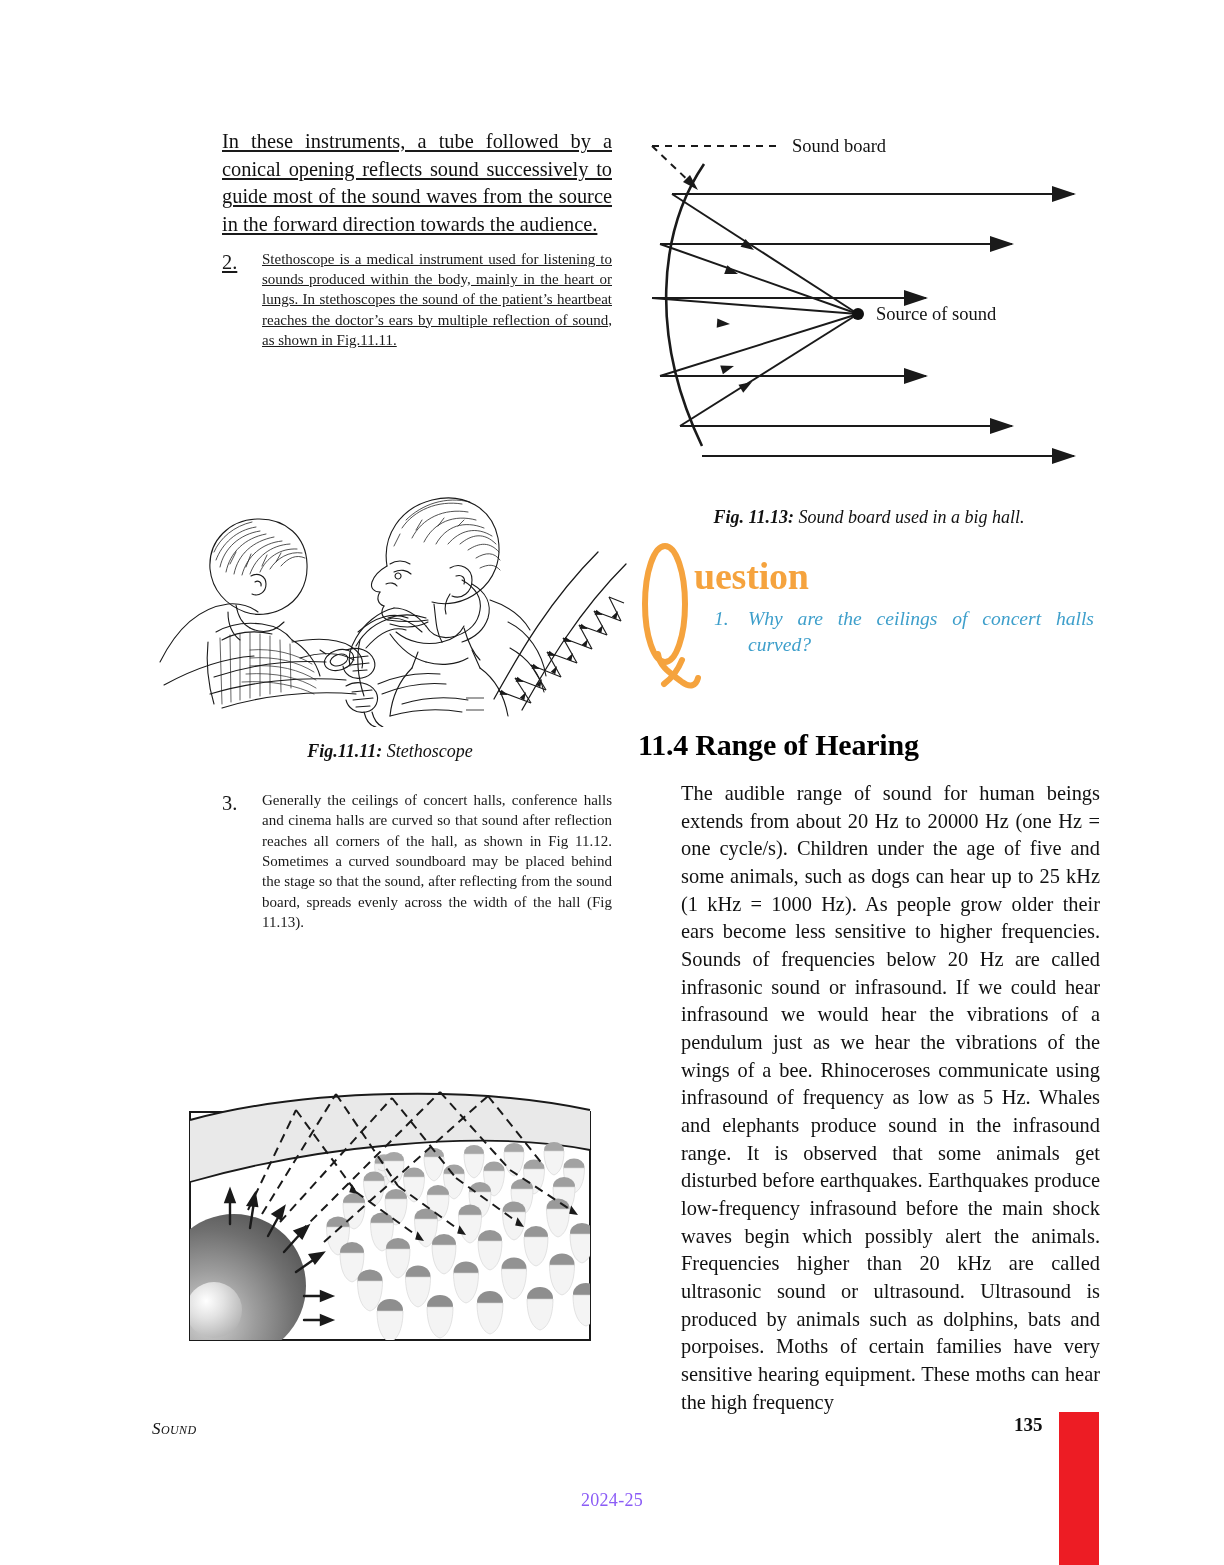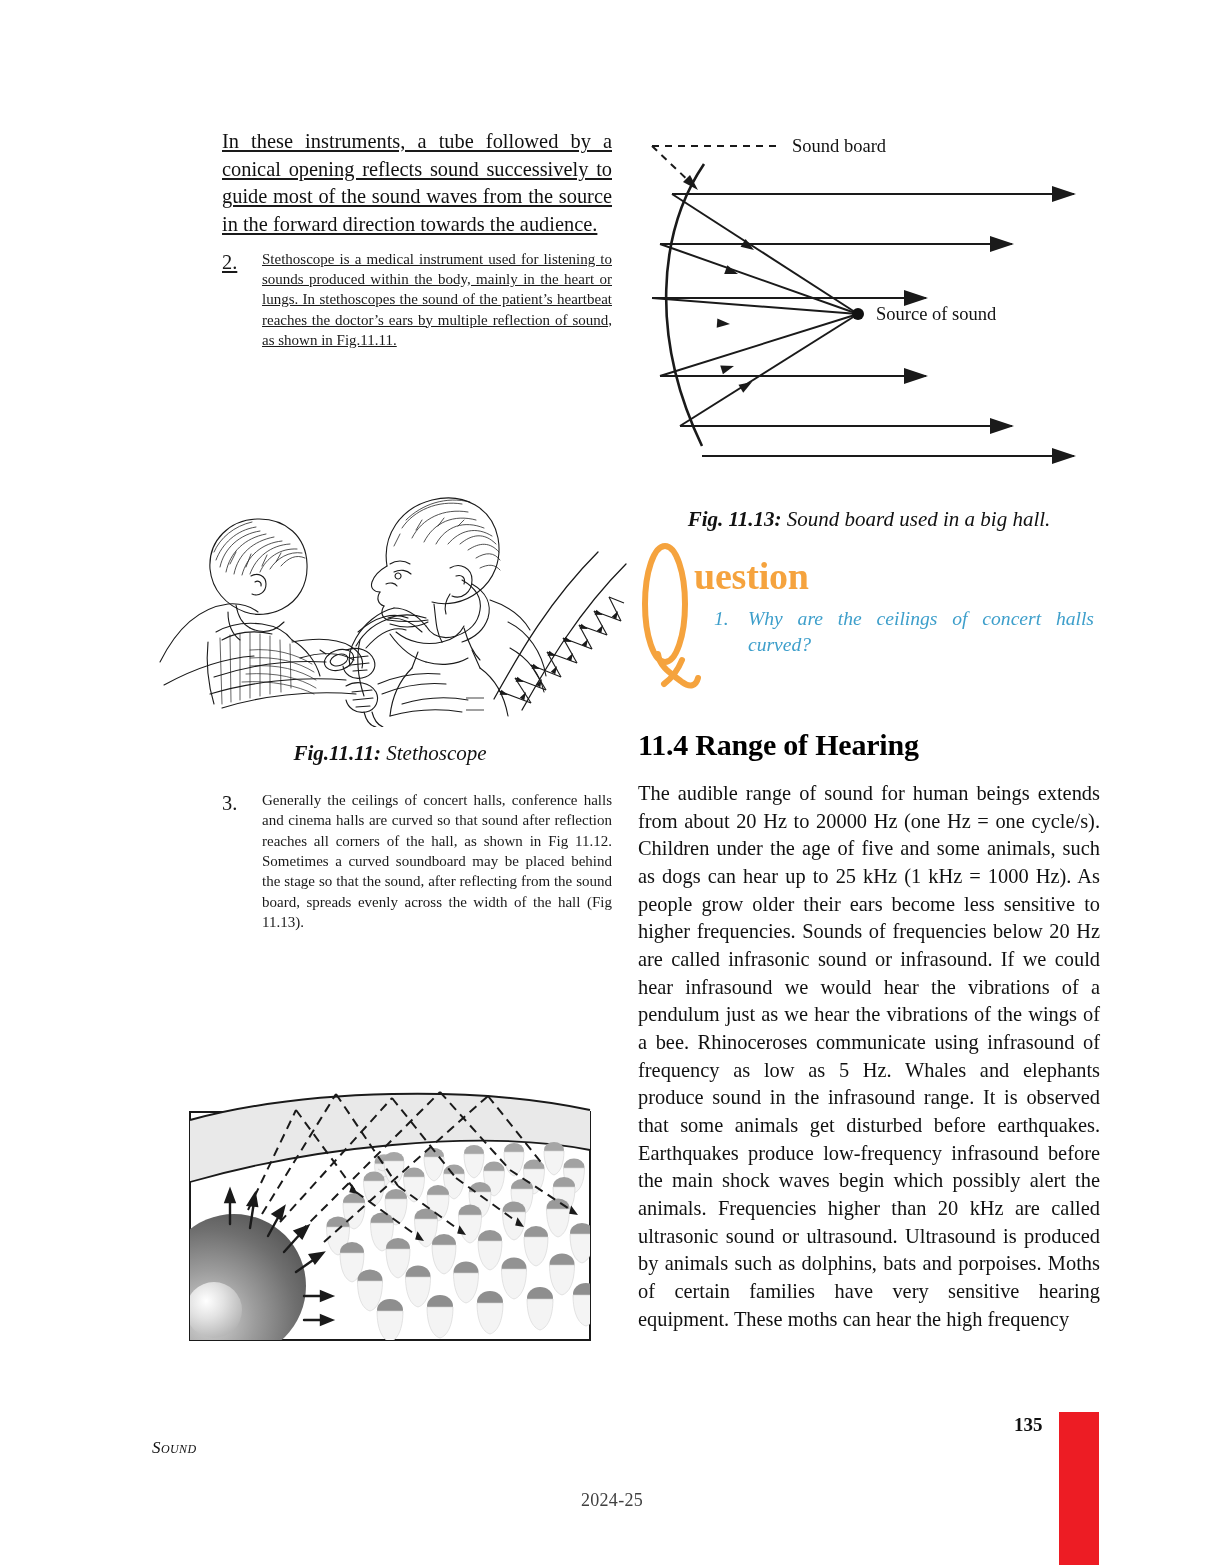--- a/index.html
+++ b/index.html
@@ -53,21 +53,21 @@
   }
   .li .txt {
     flex: 1 1 auto;
     font-size: 15px;
     line-height: 1.355;
     text-align: justify;
   }
 
   
   .caption {
-    font-size: 21px;
+    font-size: 18px;
     font-style: italic;
     text-align: center;
     line-height: 1.3;
     color: #111;
   }
   .caption b { font-weight: bold; font-style: italic; }
 
   
   #question-block {
     position: absolute;
@@ -114,21 +114,21 @@
     color: #000000;
     letter-spacing: -0.2px;
   }
 
   
   #right-body {
     position: absolute;
     left: 638px; top: 780px;
     width: 462px;
   }
-  #right-body .para { font-size: 20.4px; line-height: 1.3565; }
+  #right-body .para { font-size: 20.4px; line-height: 1.3565; margin-left: 43px; }
 
   
   #fig1113 {
     position: absolute;
     left: 634px; top: 126px;
     width: 470px; height: 360px;
   }
   #fig1113-cap {
     position: absolute;
     left: 638px; top: 506px;
@@ -161,41 +161,40 @@
 
   
   #footer-chapter {
     position: absolute;
     left: 152px; top: 1419px;
     font-size: 17px;
     font-style: italic;
     font-variant: small-caps;
     letter-spacing: 0.4px;
     color: #111;
-    margin-top: 19px;
   }
   #footer-pageno {
     position: absolute;
     left: 1014px; top: 1414px;
     font-size: 19px;
     font-weight: bold;
     color: #111;
   }
   #footer-redbar {
     position: absolute;
     left: 1059px; top: 1412px;
     width: 40px; height: 153px;
     background: #ED1C24;
   }
   #footer-year {
     position: absolute;
     left: 0; right: 0; top: 1490px;
     text-align: center;
     font-size: 18px;
-    color: #404040;
+    color: #8b5cf6;
     letter-spacing: 0.3px;
   }
   .svgfig { display:block; }
 </style>
 </head>
 <body>
 
 <div id="page">
 
   <div id="col-left" class="col">

